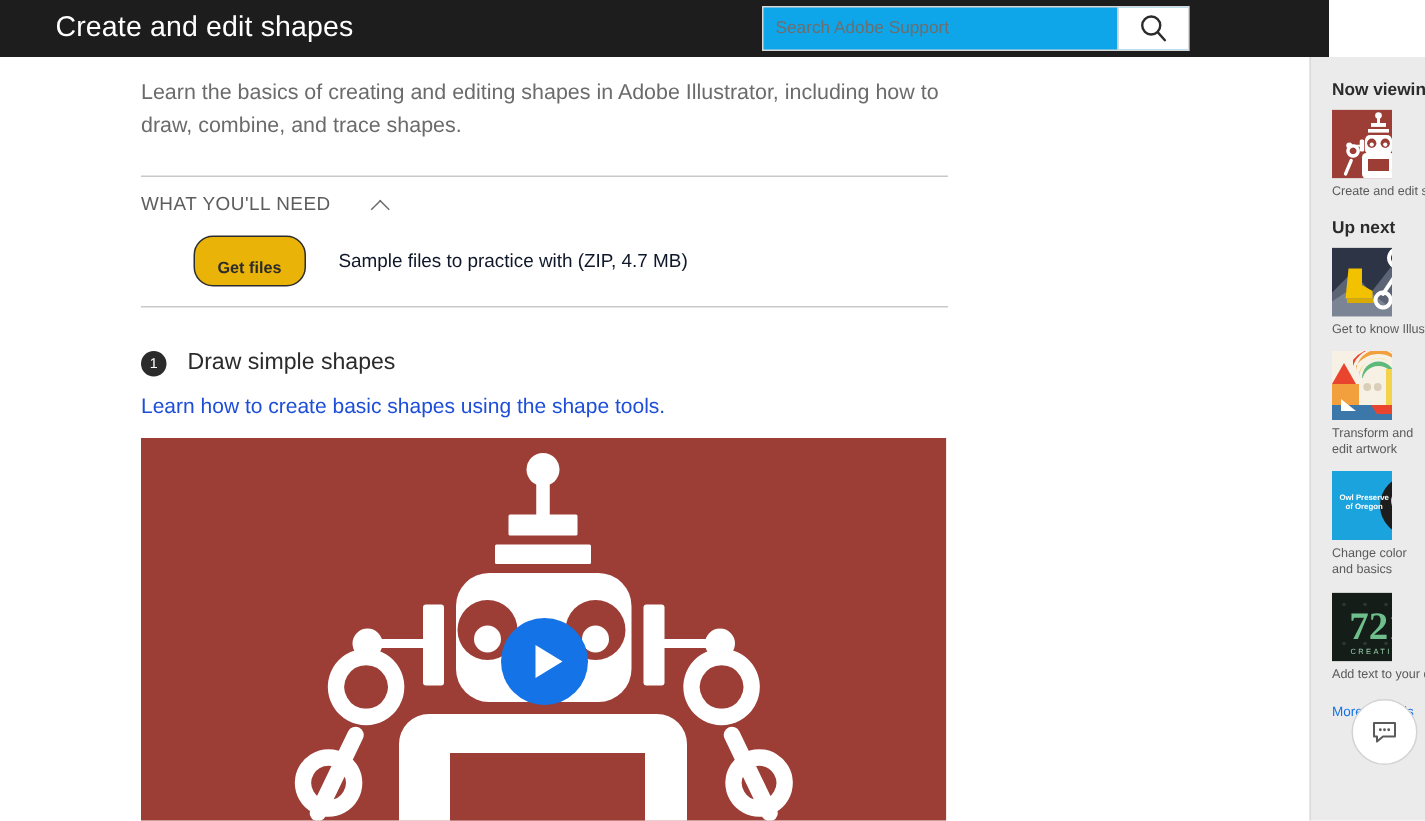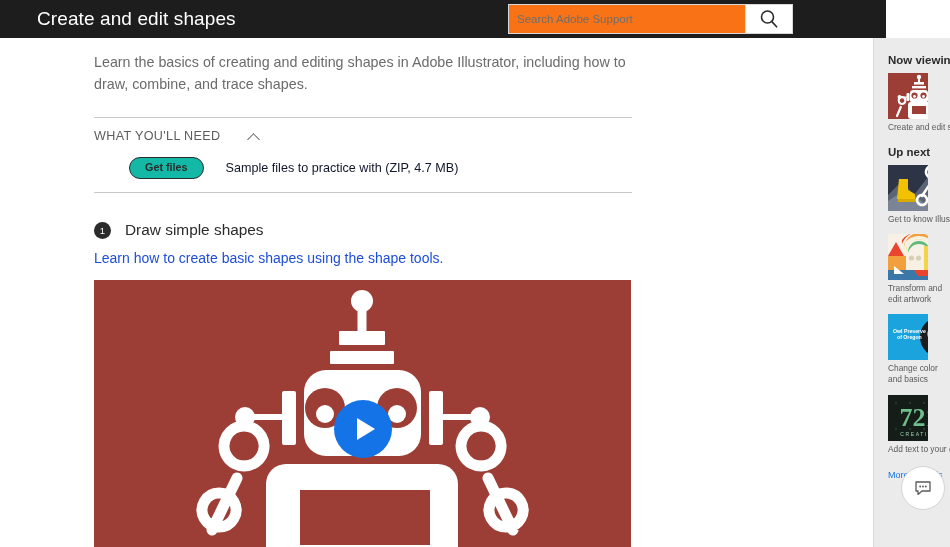--- a/index.html
+++ b/index.html
@@ -26,21 +26,21 @@
     font-weight: 400;
     letter-spacing: .1px;
     margin-left: 37px;
     white-space: nowrap;
   }
   .search-wrap {
     position: absolute;
     left: 508px; top: 4px;
     width: 285px; height: 30px;
     display: flex;
-    background: #f97316;
+    background: #0ea5e9;
     border: 1px solid #d8d8d8;
   }
   .search-input {
     flex: 1;
     border: none;
     outline: none;
     padding: 0 8px;
     font-family: "Liberation Sans", sans-serif;
     font-size: 11.5px;
     color: #4b4b4b;
@@ -115,26 +115,26 @@
     transform: rotate(45deg);
   }
   .files-row {
     display: flex;
     align-items: center;
     padding: 5px 0 11px 35px;
   }
   .get-files-btn {
     border: 1.4px solid #2c2c2c;
     border-radius: 13px;
-    background: #14b8a6;
+    background: #eab308;
     color: #2c2c2c;
     font-family: "Liberation Sans", sans-serif;
     font-size: 10.8px;
     font-weight: bold;
-    padding: 3px 15px 4px 15px;
+    padding: 15px 15px 4px 15px;
     cursor: pointer;
     line-height: 1.2;
   }
   .files-desc {
     margin-left: 22px;
     font-size: 12.6px;
     color: #0f172a;
   }
   .step-head {
     display: flex;

